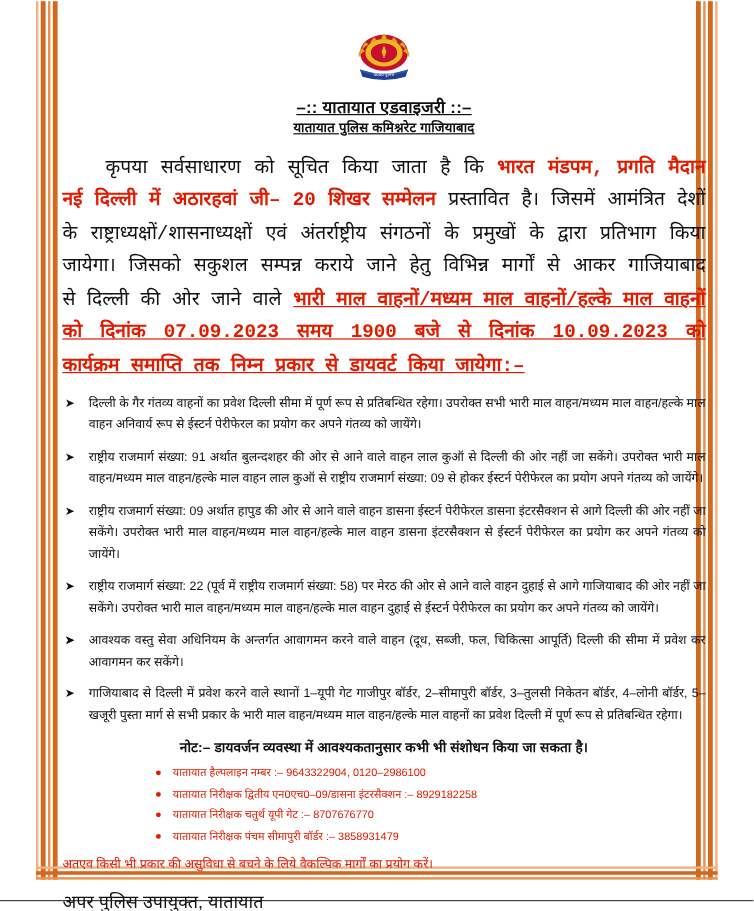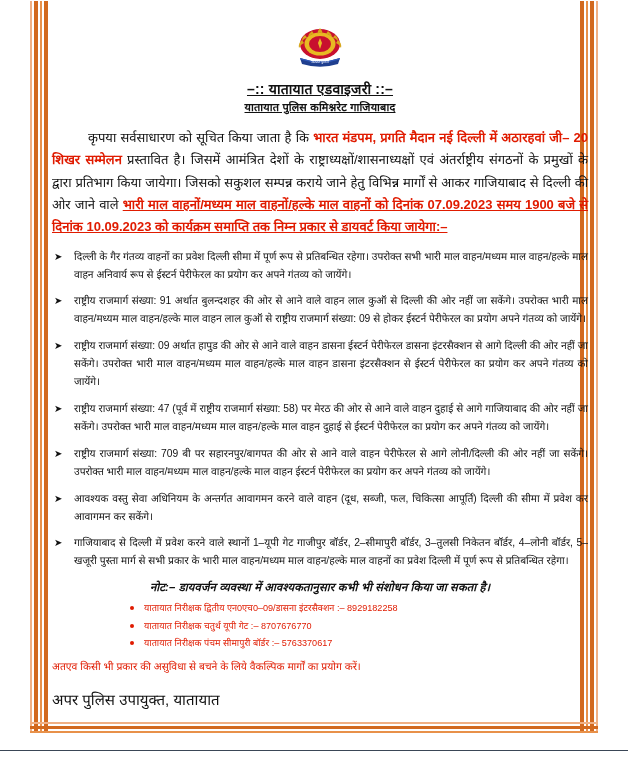--- a/index.html
+++ b/index.html
@@ -58,21 +58,22 @@
   .title2{
     font-size:11px;font-weight:bold;color:#111;
     text-decoration:underline;letter-spacing:.2px;
     line-height:1.45;margin-top:1px;
   }
 
   .lead{
     margin-top:11px;
     text-align:justify;
     line-height:1.72;
-    font-size:13px;
+    font-size:16px;
+    font-family:Liberation Mono, monospace;
   }
   .lead .indent{display:inline-block;width:36px;}
   .hl{color:#e01b00;font-weight:bold;}
   .hl-u{color:#e01b00;font-weight:bold;text-decoration:underline;}
 
   ul.points{list-style:none;margin:9px 0 0 0;padding:0;}
   ul.points li{
     position:relative;
     padding-left:22px;
     margin-bottom:9px;
@@ -83,21 +84,20 @@
   ul.points li .arrow{
     position:absolute;left:2px;top:0;
     font-size:10px;color:#111;font-weight:bold;
   }
 
   .note{
     margin-top:4px;
     font-size:11.4px;font-weight:bold;color:#111;
     text-align:center;
     letter-spacing:.1px;
-    font-style:italic;
   }
 
   ul.helplines{list-style:none;margin:7px 0 0 0;padding:0 0 0 78px;}
   ul.helplines li{
     position:relative;
     color:#e01b00;
     font-size:9.1px;
     line-height:1.55;
     margin-bottom:3.5px;
     padding-left:14px;
@@ -176,32 +176,33 @@
     </div>
 
     <div class="lead">
       <span class="indent"></span><span>कृपया सर्वसाधारण को सूचित किया जाता है कि </span><span class="hl">भारत मंडपम, प्रगति मैदान नई दिल्ली में अठारहवां जी– 20 शिखर सम्मेलन</span><span> प्रस्तावित है। जिसमें आमंत्रित देशों के राष्ट्राध्यक्षों/शासनाध्यक्षों एवं अंतर्राष्ट्रीय संगठनों के प्रमुखों के द्वारा प्रतिभाग किया जायेगा। जिसको सकुशल सम्पन्न कराये जाने हेतु विभिन्न मार्गों से आकर गाजियाबाद से दिल्ली की ओर जाने वाले </span><span class="hl-u">भारी माल वाहनों/मध्यम माल वाहनों/हल्के माल वाहनों को दिनांक 07.09.2023 समय 1900 बजे से दिनांक 10.09.2023 को कार्यक्रम समाप्ति तक निम्न प्रकार से डायवर्ट किया जायेगा:–</span>
     </div>
 
     <ul class="points">
       <li><span class="arrow">➤</span><span>दिल्ली के गैर गंतव्य वाहनों का प्रवेश दिल्ली सीमा में पूर्ण रूप से प्रतिबन्धित रहेगा। उपरोक्त सभी भारी माल वाहन/मध्यम माल वाहन/हल्के माल वाहन अनिवार्य रूप से ईस्टर्न पेरीफेरल का प्रयोग कर अपने गंतव्य को जायेंगे।</span></li>
       <li><span class="arrow">➤</span><span>राष्ट्रीय राजमार्ग संख्या: 91 अर्थात बुलन्दशहर की ओर से आने वाले वाहन लाल कुऑ से दिल्ली की ओर नहीं जा सकेंगे। उपरोक्त भारी माल वाहन/मध्यम माल वाहन/हल्के माल वाहन लाल कुऑ से राष्ट्रीय राजमार्ग संख्या: 09 से होकर ईस्टर्न पेरीफेरल का प्रयोग अपने गंतव्य को जायेंगे।</span></li>
       <li><span class="arrow">➤</span><span>राष्ट्रीय राजमार्ग संख्या: 09 अर्थात हापुड की ओर से आने वाले वाहन डासना ईस्टर्न पेरीफेरल डासना इंटरसैक्शन से आगे दिल्ली की ओर नहीं जा सकेंगे। उपरोक्त भारी माल वाहन/मध्यम माल वाहन/हल्के माल वाहन डासना इंटरसैक्शन से ईस्टर्न पेरीफेरल का प्रयोग कर अपने गंतव्य को जायेंगे।</span></li>
-      <li><span class="arrow">➤</span><span>राष्ट्रीय राजमार्ग संख्या: 47 (पूर्व में राष्ट्रीय राजमार्ग संख्या: 58) पर मेरठ की ओर से आने वाले वाहन दुहाई से आगे गाजियाबाद की ओर नहीं जा सकेंगे। उपरोक्त भारी माल वाहन/मध्यम माल वाहन/हल्के माल वाहन दुहाई से ईस्टर्न पेरीफेरल का प्रयोग कर अपने गंतव्य को जायेंगे।</span></li>
-      <li><span class="arrow">➤</span><span>राष्ट्रीय राजमार्ग संख्या: 709 बी पर सहारनपुर/बागपत की ओर से आने वाले वाहन पेरीफेरल से आगे लोनी/दिल्ली की ओर नहीं जा सकेंगे। उपरोक्त भारी माल वाहन/मध्यम माल वाहन/हल्के माल वाहन ईस्टर्न पेरीफेरल का प्रयोग कर अपने गंतव्य को जायेंगे।</span></li>
+      <li><span class="arrow">➤</span><span>राष्ट्रीय राजमार्ग संख्या: 22 (पूर्व में राष्ट्रीय राजमार्ग संख्या: 58) पर मेरठ की ओर से आने वाले वाहन दुहाई से आगे गाजियाबाद की ओर नहीं जा सकेंगे। उपरोक्त भारी माल वाहन/मध्यम माल वाहन/हल्के माल वाहन दुहाई से ईस्टर्न पेरीफेरल का प्रयोग कर अपने गंतव्य को जायेंगे।</span></li>
+      <li><span class="arrow">➤</span></li>
       <li><span class="arrow">➤</span><span>आवश्यक वस्तु सेवा अधिनियम के अन्तर्गत आवागमन करने वाले वाहन (दूध, सब्जी, फल, चिकित्सा आपूर्ति) दिल्ली की सीमा में प्रवेश कर आवागमन कर सकेंगे।</span></li>
       <li><span class="arrow">➤</span><span>गाजियाबाद से दिल्ली में प्रवेश करने वाले स्थानों 1–यूपी गेट गाजीपुर बॉर्डर, 2–सीमापुरी बॉर्डर, 3–तुलसी निकेतन बॉर्डर, 4–लोनी बॉर्डर, 5–खजूरी पुस्ता मार्ग से सभी प्रकार के भारी माल वाहन/मध्यम माल वाहन/हल्के माल वाहनों का प्रवेश दिल्ली में पूर्ण रूप से प्रतिबन्धित रहेगा।</span></li>
     </ul>
 
     <div class="note">नोट:– डायवर्जन व्यवस्था में आवश्यकतानुसार कभी भी संशोधन किया जा सकता है।</div>
 
     <ul class="helplines">
+      <li><span class="dot"></span><span>यातायात हैल्पलाइन नम्बर :– 9643322904, 0120–2986100</span></li>
       <li><span class="dot"></span><span>यातायात निरीक्षक द्वितीय एन0एच0–09/डासना इंटरसैक्शन :– 8929182258</span></li>
       <li><span class="dot"></span><span>यातायात निरीक्षक चतुर्थ यूपी गेट :– 8707676770</span></li>
-      <li><span class="dot"></span><span>यातायात निरीक्षक पंचम सीमापुरी बॉर्डर :– 5763370617</span></li>
+      <li><span class="dot"></span><span>यातायात निरीक्षक पंचम सीमापुरी बॉर्डर :– 3858931479</span></li>
     </ul>
 
     <div class="closing">अतएव किसी भी प्रकार की असुविधा से बचने के लिये वैकल्पिक मार्गों का प्रयोग करें।</div>
 
     <div class="sign">
       <div>अपर पुलिस उपायुक्त, यातायात</div>
     </div>
 
   </div>
 </div>

